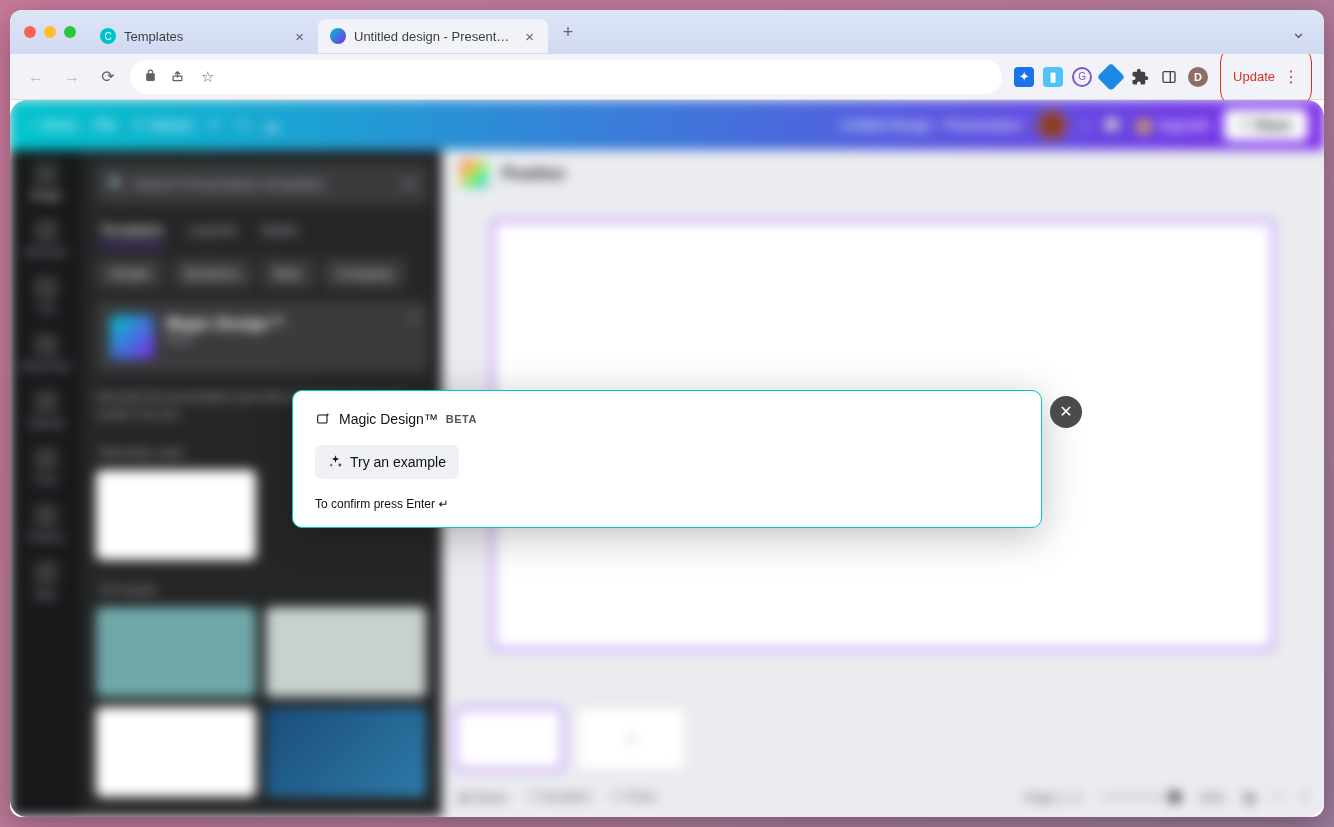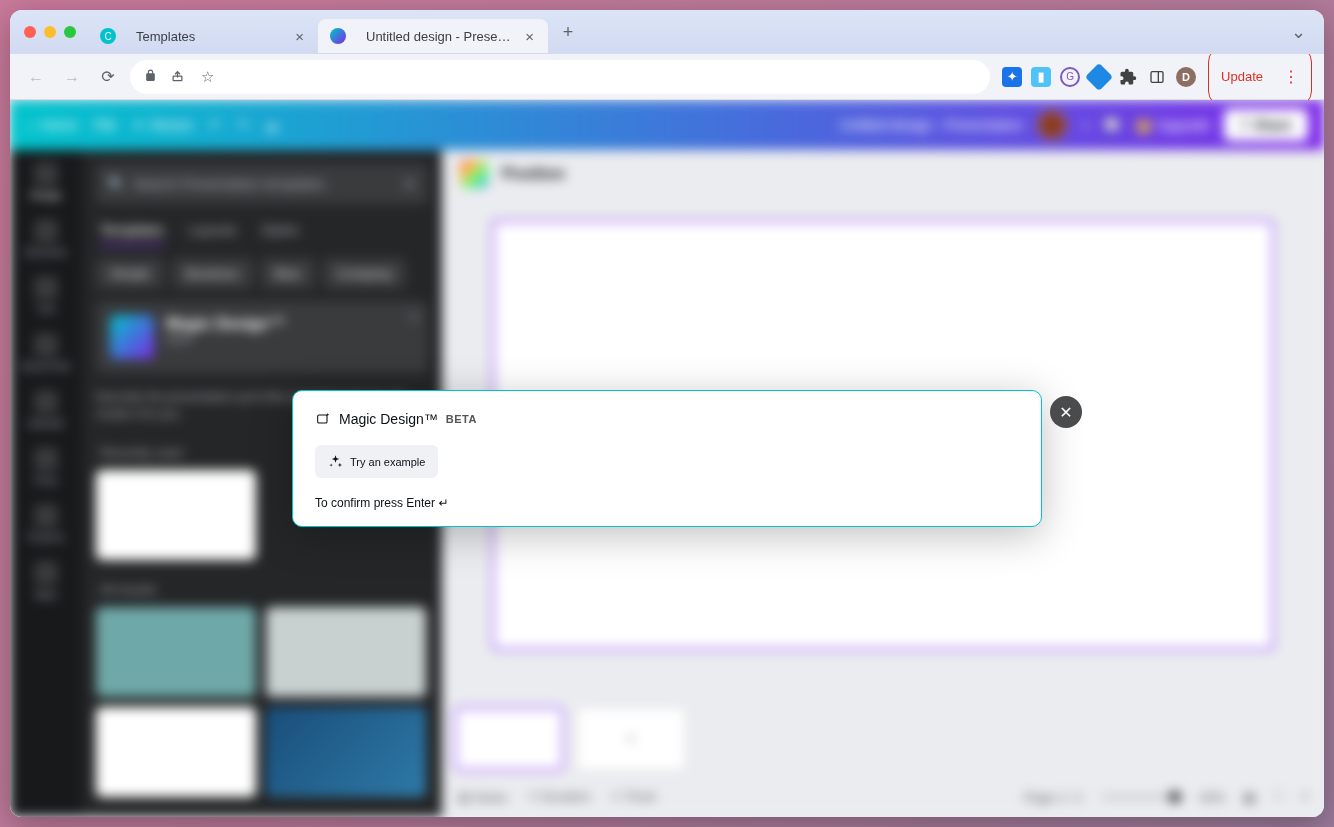--- a/index.html
+++ b/index.html
@@ -10,41 +10,41 @@
 .tab-strip { height: 44px; background: linear-gradient(180deg, #dce4f7 0%, #d2daf2 100%); display: flex; align-items: center; padding: 0 8px; position: relative; }
 .traffic-lights { display: flex; gap: 8px; padding: 0 12px 0 6px; }
 .traffic-light { width: 12px; height: 12px; border-radius: 50%; }
 .tl-red { background: #ff5f57; }
 .tl-yellow { background: #febc2e; }
 .tl-green { background: #28c840; }
 
 .tab { height: 34px; display: flex; align-items: center; padding: 0 12px; gap: 8px; border-radius: 8px 8px 0 0; margin-top: 8px; font-size: 13px; color: #3c4043; position: relative; min-width: 230px; max-width: 230px; }
 .tab.active { background: #f1f3f9; }
 .tab-favicon { width: 16px; height: 16px; border-radius: 50%; display: flex; align-items: center; justify-content: center; flex-shrink: 0; }
-.tab-title { flex: 1; white-space: nowrap; overflow: hidden; text-overflow: ellipsis; margin-left: 12px; }
+.tab-title { flex: 1; white-space: nowrap; overflow: hidden; text-overflow: ellipsis; }
 .tab-close { font-size: 15px; color: #5f6368; cursor: pointer; padding: 0 2px; }
 .new-tab { width: 28px; height: 28px; display: flex; align-items: center; justify-content: center; font-size: 18px; color: #5f6368; margin-left: 6px; cursor: pointer; }
 .tab-overflow { margin-left: auto; padding: 6px 10px; font-size: 18px; color: #5f6368; }
 
 .toolbar { height: 46px; background: #f1f3f9; display: flex; align-items: center; padding: 0 12px; gap: 8px; border-bottom: 1px solid #dadce0; }
 .nav-btn { width: 28px; height: 28px; display: flex; align-items: center; justify-content: center; color: #5f6368; border-radius: 50%; cursor: pointer; }
 .nav-btn.disabled { color: #b8bcc3; }
 .address-bar { flex: 1; height: 34px; background: #fff; border-radius: 17px; display: flex; align-items: center; padding: 0 14px; gap: 10px; font-size: 14px; color: #202124; }
 .lock-icon { color: #5f6368; font-size: 13px; }
 .url-text { flex: 1; white-space: nowrap; overflow: hidden; }
 .url-host { color: #202124; }
 .url-path { color: #80868b; }
 .addr-action { color: #5f6368; font-size: 15px; padding: 0 3px; cursor: pointer;}
 
 .ext-icons { display: flex; align-items: center; gap: 9px; padding: 0 4px; }
 .ext-icon { width: 20px; height: 20px; border-radius: 4px; display: flex; align-items: center; justify-content: center; font-size: 13px; color: #fff; cursor: pointer; }
-.update-btn { border: 1px solid #d93025; color: #d93025; background: transparent; border-radius: 16px; padding: 20px 12px; font-size: 13px; display: flex; align-items: center; gap: 20px; cursor: pointer; }
+.update-btn { border: 1px solid #d93025; color: #d93025; background: transparent; border-radius: 16px; padding: 20px 12px; font-size: 13px; display: flex; align-items: center; gap: 8px; cursor: pointer; }
 .update-dots { color: #d93025; font-size: 16px; }
 
-.app-viewport { position: absolute; top: 90px; left: 0; right: 0; bottom: 0; background: #ebecf0; overflow: hidden; }
+.app-viewport { position: absolute; top: 90px; left: 0; right: 0; bottom: 0; background: #ebecf0; overflow: hidden; border-radius: 17px; }
 .app-blur { position: absolute; inset: 0; filter: blur(6px); }
 
 .app-header { height: 50px; background: linear-gradient(90deg, #00c4cc 0%, #7d2ae8 100%); display: flex; align-items: center; padding: 0 16px; gap: 16px; }
 .app-header-left { display: flex; gap: 16px; align-items: center; color: #fff; font-size: 14px; }
 .hdr-item { display: flex; align-items: center; gap: 6px; }
 .app-header-right { margin-left: auto; display: flex; gap: 14px; align-items: center; color: #fff; font-size: 14px; }
 .avatar-dot { width: 30px; height: 30px; border-radius: 50%; background: #8b3a1e; border: 2px solid rgba(255,255,255,0.3); }
 .share-btn { background: #fff; color: #0d1216; border-radius: 6px; padding: 8px 16px; font-weight: 600; font-size: 14px; display: flex; align-items: center; gap: 6px; }
 
 .app-body { position: absolute; top: 50px; bottom: 0; left: 0; right: 0; display: flex; }
@@ -83,21 +83,21 @@
 .zoom-knob { position: absolute; right: 0; top: -4px; width: 12px; height: 12px; background: #333; border-radius: 50%; }
 
 .modal-overlay { position: absolute; inset: 0; display: flex; align-items: center; justify-content: center; pointer-events: none; }
 .modal-wrap { position: relative; pointer-events: auto; }
 .modal { width: 750px; background: #fff; border: 1px solid #00c4cc; border-radius: 10px; padding: 20px 22px 16px; box-shadow: 0 8px 40px rgba(0,0,0,0.25); }
 .modal-header { display: flex; align-items: center; gap: 8px; font-size: 14px; color: #0d1216; font-weight: 500; }
 .beta-badge { font-size: 11px; font-weight: 700; color: #555; letter-spacing: 0.5px; }
 .modal-input-row { display: flex; align-items: center; gap: 12px; margin-top: 18px; }
 .modal-input { flex: 1; border: none; outline: none; font-size: 19px; color: #0d1216; border-left: 1px solid #0d1216; padding-left: 2px; }
 .modal-input::placeholder { color: #8a8f98; }
-.try-btn { background: #f0f1f5; border: none; border-radius: 6px; padding: 9px 13px; font-size: 11px; color: #0d1216; display: flex; align-items: center; gap: 7px; cursor: pointer; font-weight: 500; }
+.try-btn { background: #f0f1f5; border: none; border-radius: 6px; padding: 9px 13px; font-size: 14px; color: #0d1216; display: flex; align-items: center; gap: 7px; cursor: pointer; font-weight: 500; }
 .modal-hint { font-size: 12px; color: #0d1216; margin-top: 18px; }
 .close-modal { position: absolute; top: 6px; right: -40px; width: 32px; height: 32px; background: #4a4b4d; border-radius: 50%; display: flex; align-items: center; justify-content: center; color: #fff; cursor: pointer; font-size: 16px; }
 .sparkle-icon { width: 16px; height: 16px; }
 </style>
 </head>
 <body>
 
 <div class="browser-window">
 
   <div class="tab-strip">

